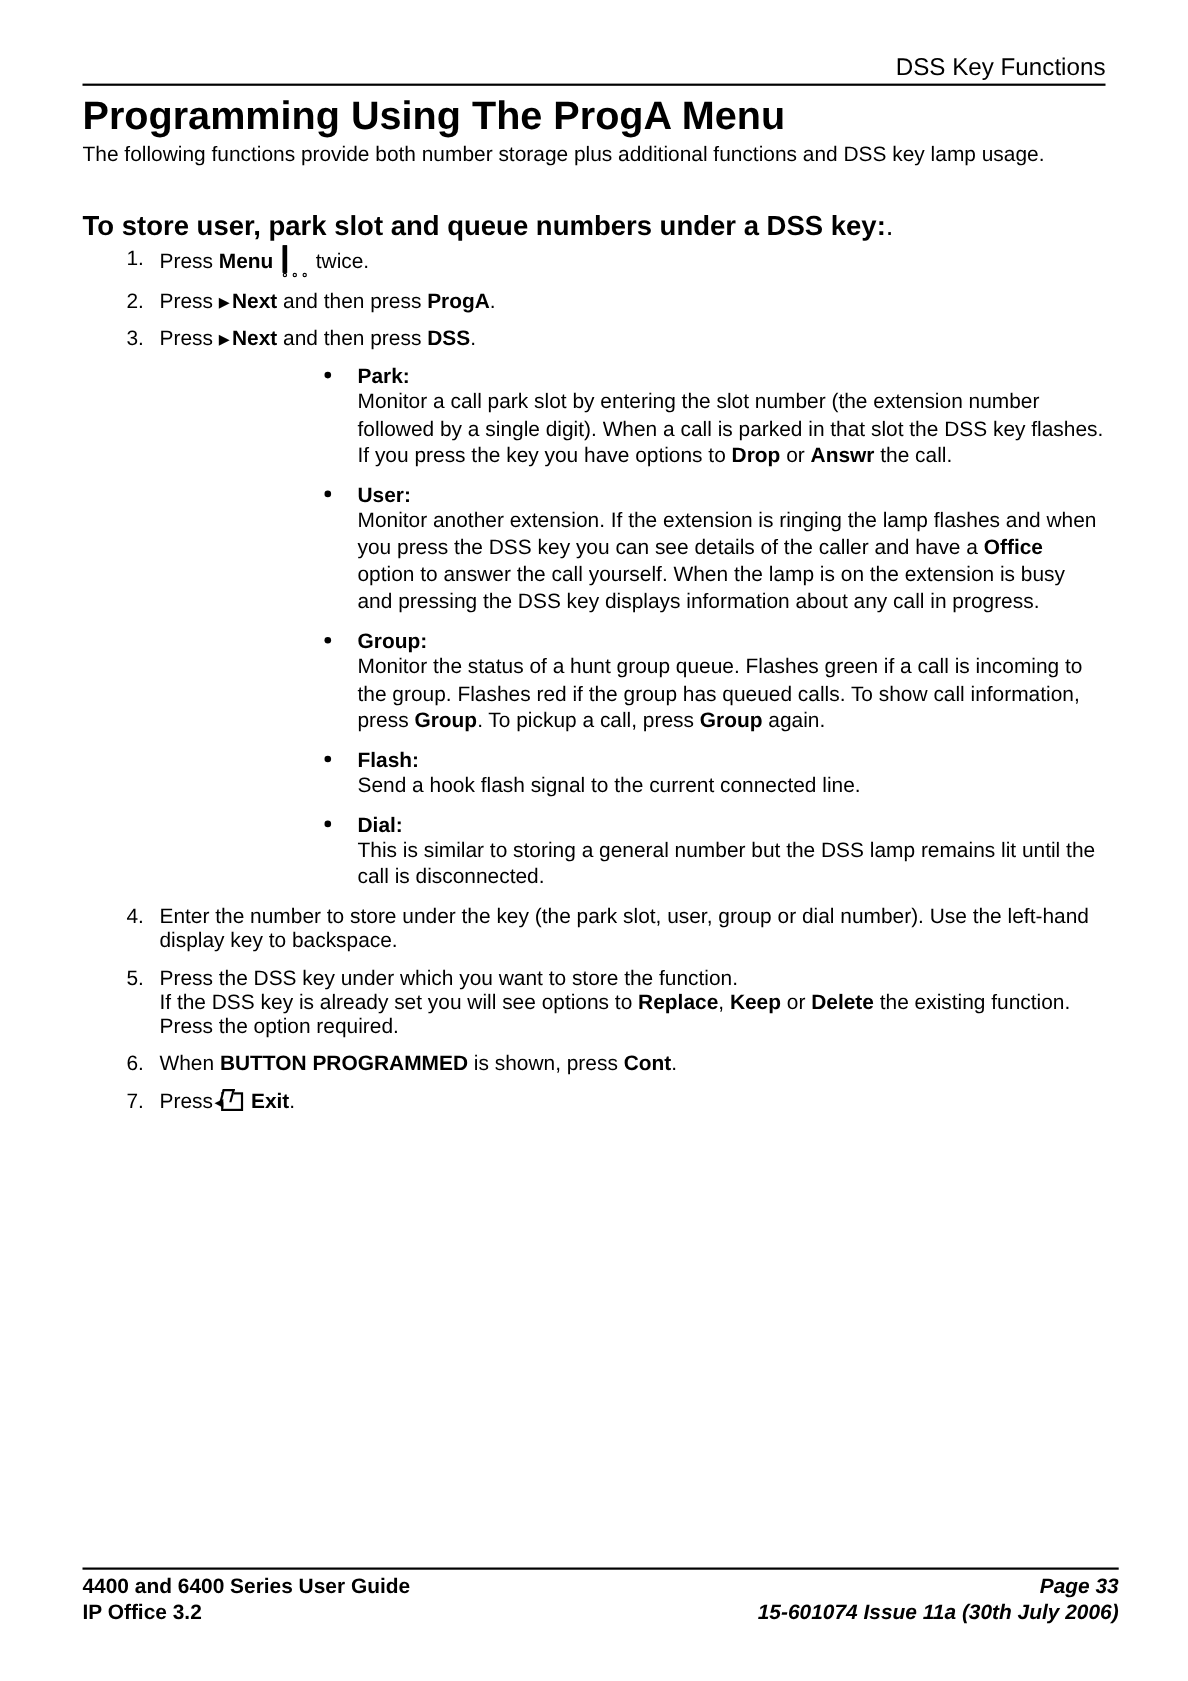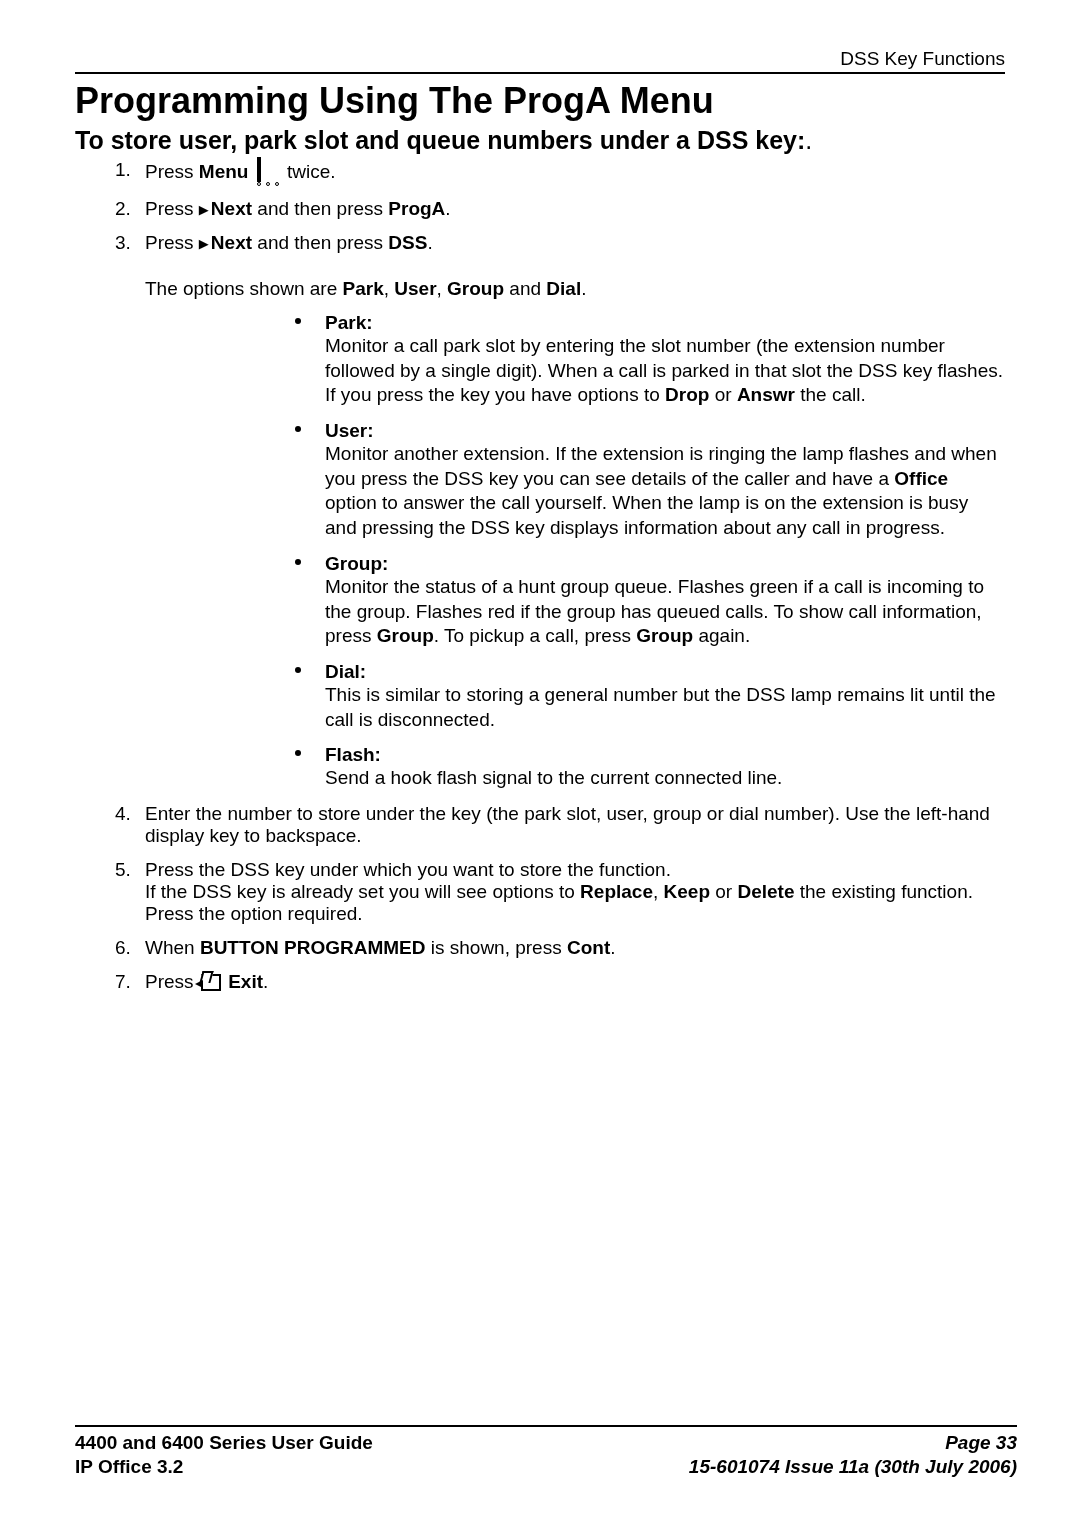--- a/index.html
+++ b/index.html
@@ -8,21 +8,21 @@
       height: 1528px;
       background: #fff;
       font-family: Arial, Helvetica, sans-serif;
       color: #000;
       position: relative;
     }
     .page {
       padding: 48px 75px 0 75px;
     }
     .header-line {
-      font-size: 19px;
+      font-size: 22px;
       text-align: right;
       border-bottom: 2px solid #000;
       padding-bottom: 2px;
       margin-bottom: 6px;
     }
     .title {
       font-size: 36px;
       font-weight: bold;
       margin-bottom: 4px;
     }
@@ -170,20 +170,21 @@
       font-style: italic;
     }
   </style>
 </head>
 <body>
 
 <div class="page">
   <div class="header-line">DSS Key Functions</div>
 
   <div class="title">Programming Using The ProgA Menu</div>
+  <div class="intro">The following functions provide both number storage plus additional functions and DSS key lamp usage.</div>
 
   <div class="subhead">
     <span>To store user, park slot and queue numbers under a DSS key:</span><span class="normal" style="font-weight:normal">.</span>
   </div>
 
   <ol class="ol">
     <li>
       <span class="num">1.</span>
       <span>Press </span><span class="b">Menu</span>
       <span class="menu-icon"><span class="menu-icon-top"></span><span class="menu-icon-dots">
@@ -196,23 +197,20 @@
 
     <li>
       <span class="num">2.</span>
       <span>Press </span><span class="tri">▶</span><span class="b">Next</span><span> and then press </span><span class="b">ProgA</span><span>.</span>
     </li>
 
     <li>
       <span class="num">3.</span>
       <span>Press </span><span class="tri">▶</span><span class="b">Next</span><span> and then press </span><span class="b">DSS</span><span>.</span>
 
-      <div class="options-intro">
-        <span>The options shown are </span><span class="b">Park</span><span>, </span><span class="b">User</span><span>, </span><span class="b">Group</span><span> and </span><span class="b">Dial</span><span>.</span>
-      </div>
 
       <ul class="inner-ul">
         <li>
           <span class="bullet"></span>
           <span class="label">Park:</span>
           <span class="desc">
             <span>Monitor a call park slot by entering the slot number (the extension number followed by a single digit). When a call is parked in that slot the DSS key flashes. If you press the key you have options to </span><span class="b">Drop</span><span> or </span><span class="b">Answr</span><span> the call.</span>
           </span>
         </li>
         <li>
@@ -224,27 +222,27 @@
         </li>
         <li>
           <span class="bullet"></span>
           <span class="label">Group:</span>
           <span class="desc">
             <span>Monitor the status of a hunt group queue. Flashes green if a call is incoming to the group. Flashes red if the group has queued calls. To show call information, press </span><span class="b">Group</span><span>. To pickup a call, press </span><span class="b">Group</span><span> again.</span>
           </span>
         </li>
         <li>
           <span class="bullet"></span>
+          <span class="label">Flash:</span>
+          <span class="desc">Send a hook flash signal to the current connected line.</span>
+        </li>
+        <li>
+          <span class="bullet"></span>
           <span class="label">Dial:</span>
           <span class="desc">This is similar to storing a general number but the DSS lamp remains lit until the call is disconnected.</span>
-        </li>
-        <li>
-          <span class="bullet"></span>
-          <span class="label">Flash:</span>
-          <span class="desc">Send a hook flash signal to the current connected line.</span>
         </li>
       </ul>
     </li>
 
     <li>
       <span class="num">4.</span>
       <span>Enter the number to store under the key (the park slot, user, group or dial number). Use the left-hand display key to backspace.</span>
     </li>
 
     <li>

